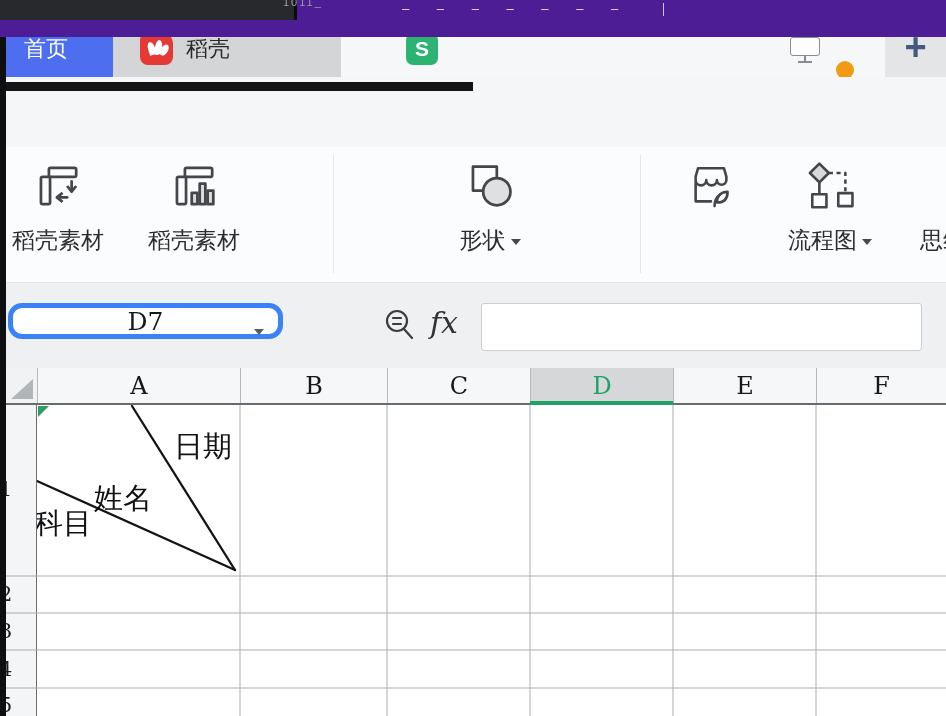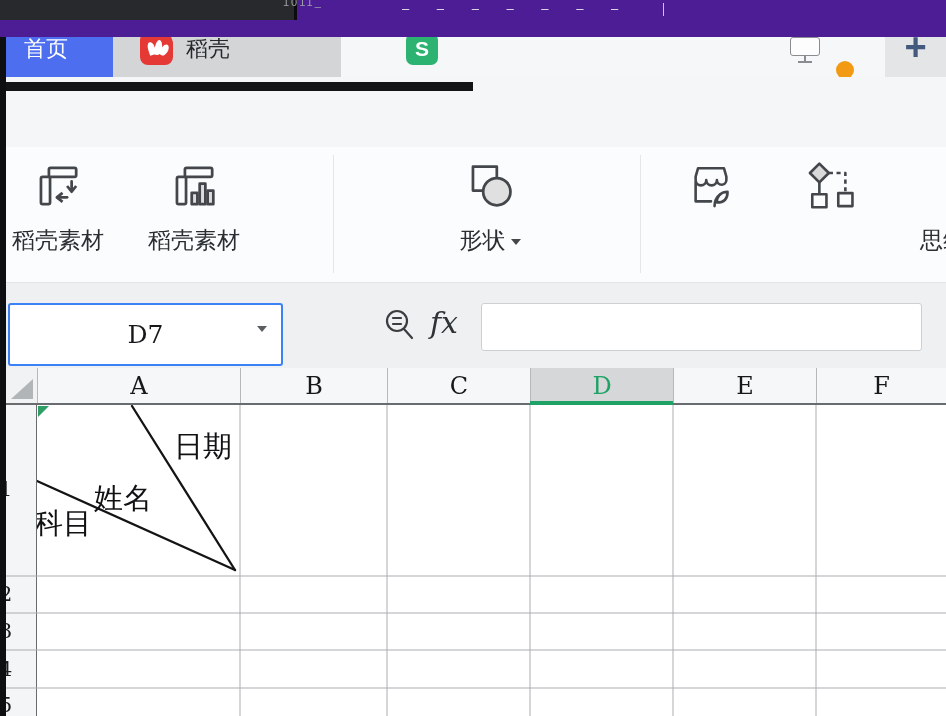--- a/index.html
+++ b/index.html
@@ -60,22 +60,22 @@
   
   #ribbon { left:0; top:147px; width:946px; height:136px; background:#fbfcfd; border-bottom:1px solid #e2e4e6; }
   .ritem { position:absolute; top:8px; text-align:center; }
   .ritem .ric { height:62px; display:flex; align-items:center; justify-content:center; }
   .ritem .rlab { font-size:23px; color:#2b2e31; white-space:nowrap; margin-top:8px; display:flex; align-items:center; justify-content:center; gap:5px; }
   .caret { display:inline-block; width:0; height:0; border-left:5px solid transparent; border-right:5px solid transparent; border-top:6px solid #45484b; margin-top:3px; }
   .rdiv { position:absolute; top:8px; width:1px; height:118px; background:#e4e6e8; }
 
   
   #formulabar { left:0; top:283px; width:946px; height:85px; background:#eef0f2; }
-  .namebox { position:absolute; left:8px; top:20px; width:275px; height:63px; background:#fff;
-    border:2px solid #3b82f6; border-radius:3px; font-family:"DejaVu Serif","Liberation Serif",serif;
+  .namebox { position:absolute; left:8px; top:20px; width:275px; height:36px; background:#fff;
+    border:5px solid #3b82f6; border-radius:14px; font-family:"DejaVu Serif","Liberation Serif",serif;
     font-size:25px; color:#17181a; display:flex; align-items:center; justify-content:center; }
   .namebox .nb-caret { position:absolute; right:14px; top:21px; width:0; height:0;
     border-left:5px solid transparent; border-right:5px solid transparent; border-top:6px solid #5a5e62; }
   .fsearch { position:absolute; left:380px; top:23px; width:40px; height:40px; }
   .fx { position:absolute; left:430px; top:22px; font-family:"DejaVu Serif","Liberation Serif",serif;
     font-style:italic; font-size:30px; color:#303336; }
   .finput { position:absolute; left:481px; top:20px; width:441px; height:48px; background:#fff;
     border:1px solid #cdd0d3; border-radius:3px; font-size:22px; padding:0 10px; outline:none; }
 
   
@@ -249,20 +249,24 @@
     <div class="ritem" style="left:782px;width:96px">
       <div class="ric">
         <svg width="52" height="52" viewBox="0 0 44 44" fill="none" stroke="#43474b" stroke-width="2.2" stroke-linejoin="round">
           <path d="M13 3 l8 8 -8 8 -8-8 z" fill="#d9d9d9"></path>
           <path d="M13 19 v10"></path>
           <rect x="7" y="29" width="12" height="11"></rect>
           <path d="M21 11 h14 v17" stroke-dasharray="3.5 3"></path>
           <rect x="29" y="28" width="12" height="11"></rect>
         </svg>
       </div>
+      <div class="rlab">
+          <span>流程图</span>
+          <span class="caret"></span>
+        </div>
     </div>
     <div class="ritem" style="left:903px;width:80px">
       <div class="ric">
         <svg width="56" height="50" viewBox="0 0 48 44" fill="none" stroke="#43474b" stroke-width="2.2">
           <circle cx="40" cy="20" r="11"></circle>
         </svg>
       </div>
       <div class="rlab">
           <span>思维</span>
         </div>

